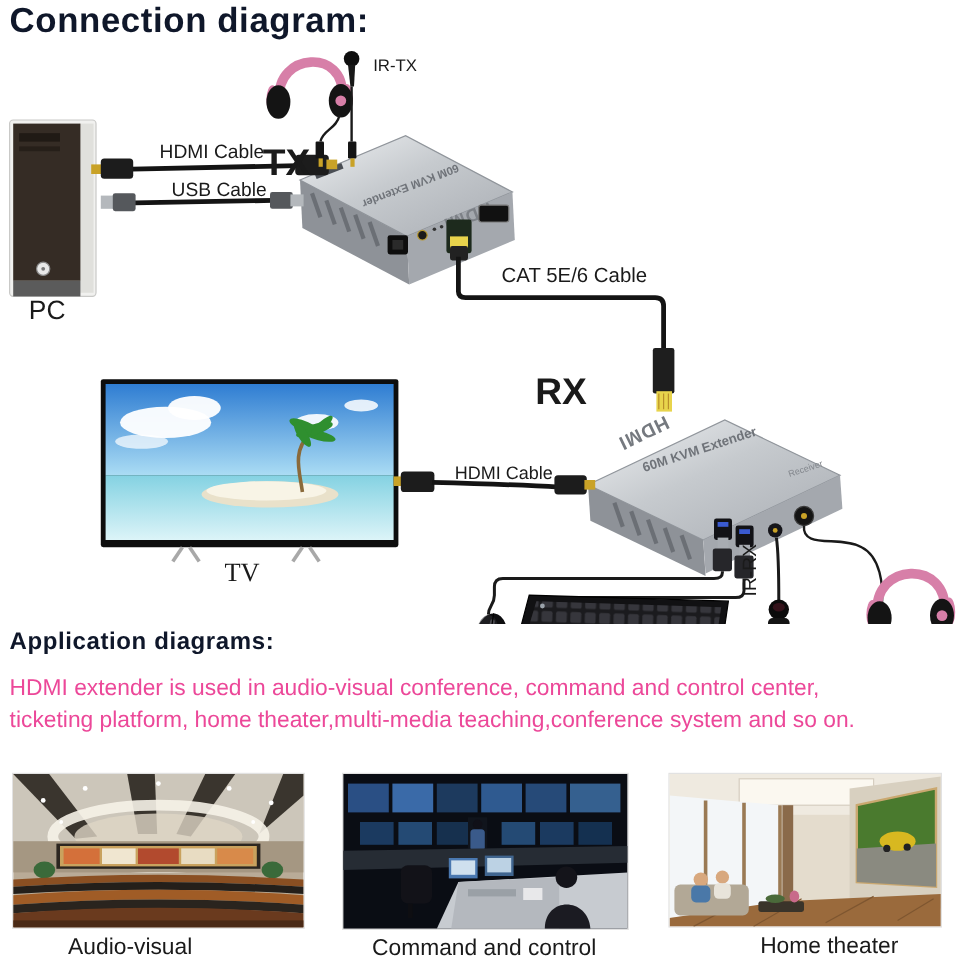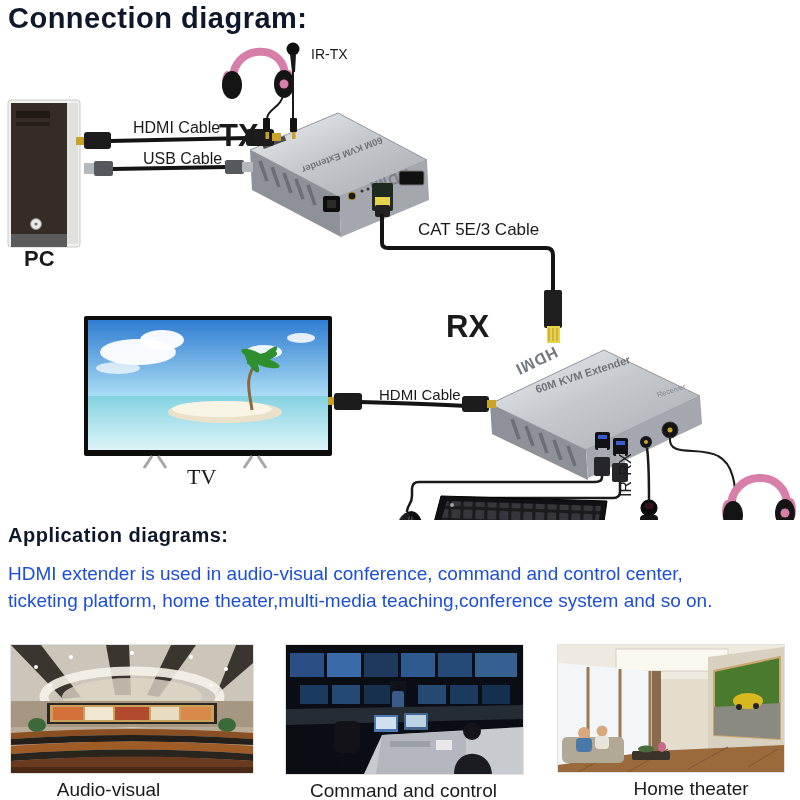--- a/index.html
+++ b/index.html
@@ -9,25 +9,25 @@
   #connection-title{left:8px;top:2px;font-size:29px;}
   #application-title{left:8px;top:524px;font-size:20px;text-align:center;}
   .lbl{position:absolute;color:#1a1a1a;white-space:nowrap;}
   #lbl-hdmi1{left:133px;top:119px;font-size:16px;}
   #lbl-usb{left:143px;top:150px;font-size:16px;}
   #lbl-tx{left:219px;top:90px;font-size:31px;font-weight:bold;margin-top:28px;}
   #lbl-irtx{left:311px;top:46px;font-size:14px;}
   #lbl-cat{left:418px;top:220px;font-size:17px;}
   #lbl-rx{left:446px;top:309px;font-size:31px;font-weight:bold;}
   #lbl-hdmi2{left:379px;top:386px;font-size:15px;}
-  #lbl-pc{left:24px;top:246px;font-size:22px;font-weight:bold;}
+  #lbl-pc{left:24px;top:246px;font-size:22px;}
   #lbl-tv{left:187px;top:464px;font-size:22px;font-family:Liberation Serif, serif;}
   #lbl-irrx{left:617px;top:497px;font-size:16px;transform:rotate(-90deg);transform-origin:0 0;}
   #application-description{position:absolute;left:8px;top:561px;width:788px;margin:0;
-     font-size:19px;line-height:1.4;color:#1d4ed8;white-space:pre-line;}
+     font-size:19px;line-height:1.4;color:#ec4899;white-space:pre-line;}
   .photo{position:absolute;top:644px;}
   #photo1{left:10px;width:197px;}
   #photo2{left:285px;width:237px;}
   #photo3{left:557px;width:268px;}
   .photo svg{display:block;border:1px solid #e2e2e2;}
   .caption{margin-top:5px;text-align:center;font-size:19px;color:#1a1a1a;}
   svg text{font-family:"Liberation Sans","DejaVu Sans",sans-serif;}
 </style>
 </head>
 <body>
@@ -241,21 +241,21 @@
       <ellipse cx="791" cy="510" rx="5" ry="12" fill="#d77fa8"></ellipse>
       <ellipse cx="785" cy="513" rx="10" ry="14" fill="#141414"></ellipse>
       <circle cx="785" cy="513" r="4.5" fill="#d77fa8"></circle>
     </g>
   </svg>
 
   <div class="lbl" id="lbl-hdmi1">HDMI Cable</div>
   <div class="lbl" id="lbl-usb">USB Cable</div>
   <div class="lbl" id="lbl-tx">TX</div>
   <div class="lbl" id="lbl-irtx">IR-TX</div>
-  <div class="lbl" id="lbl-cat">CAT 5E/3 Cable</div>
+  <div class="lbl" id="lbl-cat">CAT 5E/6 Cable</div>
   <div class="lbl" id="lbl-rx">RX</div>
   <div class="lbl" id="lbl-hdmi2">HDMI Cable</div>
   <div class="lbl" id="lbl-pc">PC</div>
   <div class="lbl" id="lbl-tv">TV</div>
   <div class="lbl" id="lbl-irrx">IR-RX</div>
 
   <h2 class="hdr" id="application-title">Application diagrams:</h2>
   <p id="application-description">HDMI extender is used in audio-visual conference, command and control center,
 ticketing platform, home theater,multi-media teaching,conference system and so on.</p>
 

